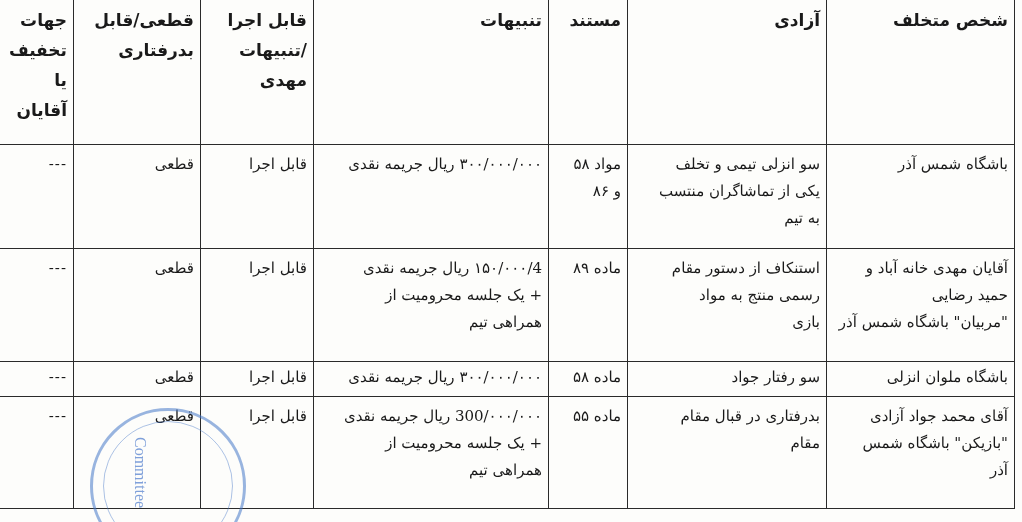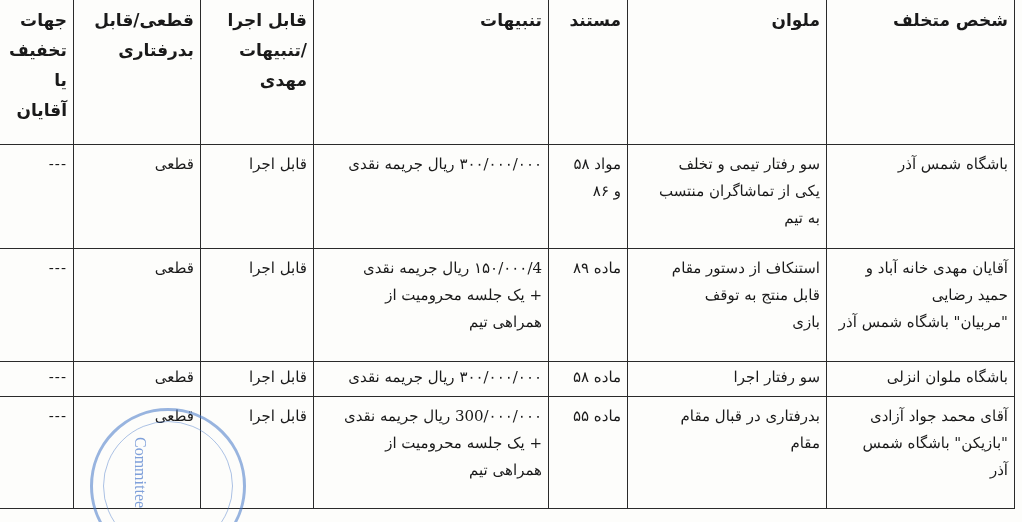--- a/index.html
+++ b/index.html
@@ -48,21 +48,21 @@
         <col style="width:199px">
         <col style="width:79px">
     <col style="width:235px">
         <col style="width:113px">
         <col style="width:127px">
         <col style="width:75px">
   </colgroup>
   <tbody>
         <tr>
     <th>شخص متخلف</th>
-    <th>ملوان</th>
+    <th>آزادی</th>
     <th>مستند</th>
     <th>تنبیهات</th>
     <th>
       <span class="line">قابل اجرا</span>
       <span class="line">/تنبیهات</span>
       <span class="line">مهدی</span>
     </th>
     <th>
       <span class="line">قطعی/قابل</span>
       <span class="line">بدرفتاری</span>
@@ -73,21 +73,21 @@
       <span class="line">یا</span>
       <span class="line">آقایان</span>
     </th>
   </tr>
 
   <tr class="r1">
     <td>
             <span class="line">باشگاه شمس آذر</span>
           </td>
     <td>
-      <span class="line">سو رفتار تیمی  و تخلف</span>
+      <span class="line">سو انزلی تیمی  و تخلف</span>
       <span class="line">یکی از تماشاگران منتسب</span>
       <span class="line">به تیم</span>
     </td>
     <td>
       <span class="line">مواد ۵۸</span>
       <span class="line">و ۸۶</span>
     </td>
     <td>
             <span class="line">۳۰۰/۰۰۰/۰۰۰ ریال جریمه نقدی</span>
           </td>
@@ -97,42 +97,42 @@
   </tr>
 
   <tr class="r2">
     <td>
       <span class="line">آقایان مهدی خانه آباد و</span>
       <span class="line">حمید رضایی</span>
       <span class="line">"مربیان" باشگاه شمس آذر</span>
     </td>
     <td>
       <span class="line">استنکاف از دستور مقام</span>
-      <span class="line">قابل منتج به توقف</span>
+      <span class="line">رسمی منتج به مواد</span>
       <span class="line">بازی</span>
     </td>
     <td>
             <span class="line">ماده ۸۹</span>
           </td>
     <td>
       <span class="line">۱۵۰/۰۰۰/4 ریال جریمه نقدی</span>
       <span class="line">+ یک جلسه محرومیت از</span>
       <span class="line">همراهی تیم</span>
     </td>
     <td>قابل اجرا</td>
     <td>قطعی</td>
     <td class="dash">---</td>
   </tr>
 
   <tr class="r3">
     <td>
             <span class="line">باشگاه ملوان انزلی</span>
           </td>
     <td>
-            <span class="line">سو رفتار اجرا</span>
+            <span class="line">سو رفتار جواد</span>
           </td>
     <td>
             <span class="line">ماده ۵۸</span>
           </td>
     <td>
             <span class="line">۳۰۰/۰۰۰/۰۰۰ ریال جریمه نقدی</span>
           </td>
     <td>قابل اجرا</td>
     <td>قطعی</td>
     <td class="dash">---</td>

